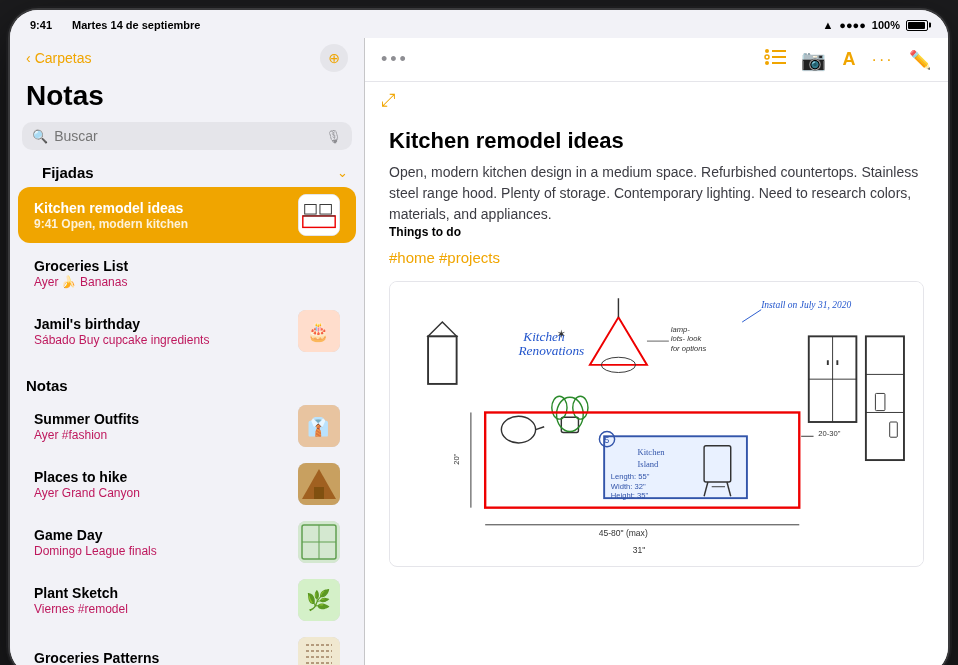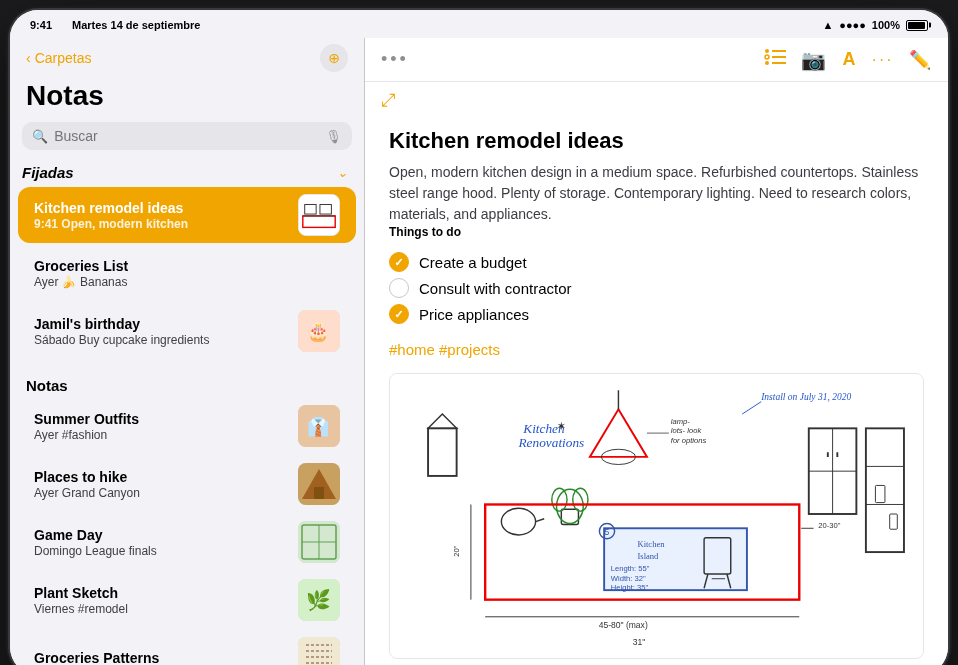--- a/index.html
+++ b/index.html
@@ -106,22 +106,21 @@
       color: #8e8e93;
       flex: 1;
     }
     .search-icon { color: #8e8e93; font-size: 13px; }
     .mic-icon { color: #8e8e93; font-size: 13px; }
     
     .section-header {
       display: flex;
       justify-content: space-between;
       align-items: center;
-      padding: 4px 16px 6px 12px;
-      font-style: italic;
+      padding: 4px 16px 6px 32px;
     }
     .section-title {
       font-size: 15px;
       font-weight: 700;
       color: #000;
     }
     .section-toggle { color: #f0a500; font-size: 13px; cursor: pointer; }
     
     .note-item {
       display: flex;
@@ -141,21 +140,21 @@
       font-size: 14px;
       font-weight: 600;
       color: #000;
       white-space: nowrap;
       overflow: hidden;
       text-overflow: ellipsis;
     }
     .note-item.active .note-item-title { color: #fff; }
     .note-item-subtitle {
       font-size: 12px;
-      color: #404040;
+      color: #be185d;
       white-space: nowrap;
       overflow: hidden;
       text-overflow: ellipsis;
       margin-top: 1px;
     }
     .note-item.active .note-item-subtitle { color: rgba(255,255,255,0.85); font-weight: bold; }
     .note-thumbnail {
       width: 42px; height: 42px;
       border-radius: 8px;
       background: #d1d1d6;
@@ -437,37 +436,20 @@
       <div class="note-top-toolbar">
         <span class="expand-icon" style="color:#f0a500; font-size:18px;">⤢</span>
       </div>
 
       <div class="note-body">
         <div class="note-title-text">Kitchen remodel ideas</div>
         <div class="note-description">Open, modern kitchen design in a medium space. Refurbished countertops. Stainless steel range hood. Plenty of storage. Contemporary lighting. Need to research colors, materials, and appliances.</div>
 
         <div class="things-header">Things to do</div>
 
-        <div class="checklist">
-
-          <div class="checklist-item">
-            <div class="check-circle checked"></div>
-            <span class="checklist-text">Create a budget</span>
-          </div>
-
-          <div class="checklist-item">
-            <div class="check-circle"></div>
-            <span class="checklist-text">Consult with contractor</span>
-          </div>
-
-          <div class="checklist-item">
-            <div class="check-circle checked"></div>
-            <span class="checklist-text">Price appliances</span>
-          </div>
-        </div>
 
         <div class="tags">
           <span class="tag">#home #projects</span>
         </div>
 
         <div class="sketch-area">
           <svg class="sketch-svg" viewBox="0 0 560 280" style="background:#fff;">
 
             <text x="390" y="20" fill="#2255cc" font-size="10" font-style="italic" font-family="cursive">Install on July 31, 2020</text>
 

